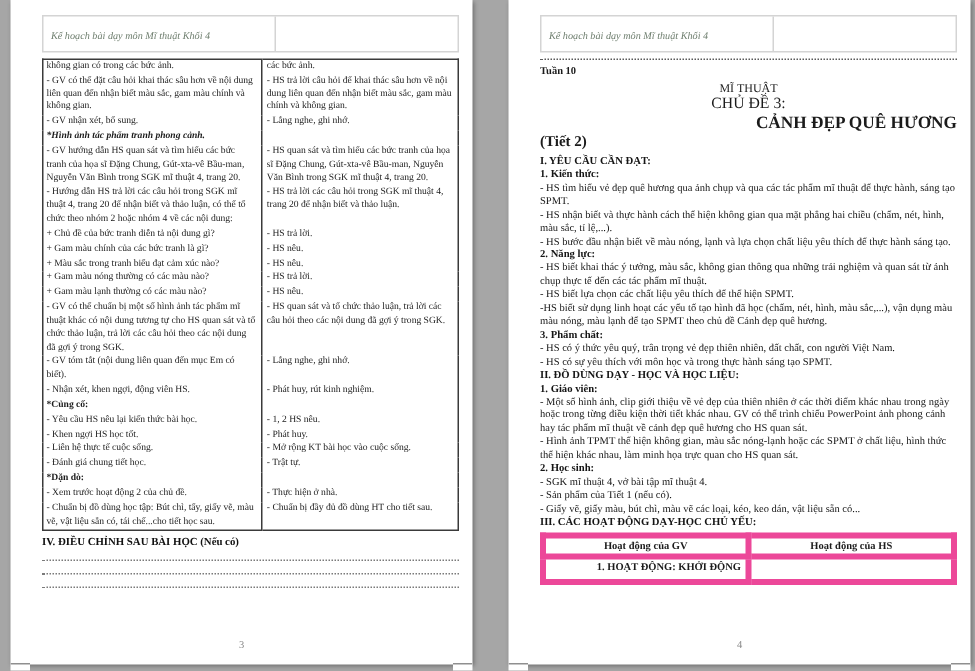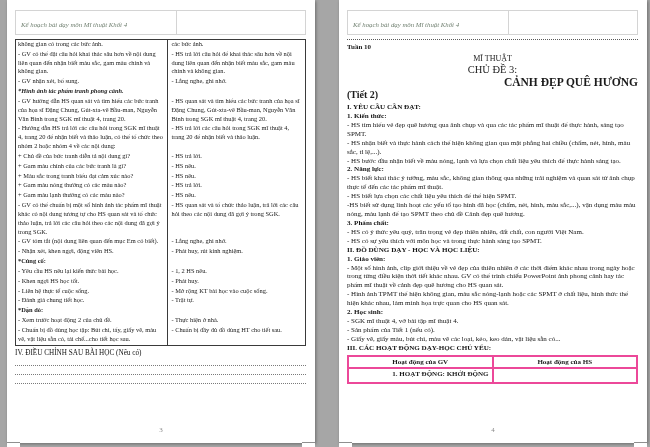--- a/index.html
+++ b/index.html
@@ -11,53 +11,53 @@
     color:#1b1b1b;
   }
   .page{
     position:absolute;top:0;height:443px;width:308px;
     background:#ffffff;
     box-shadow:1px 1px 3px rgba(0,0,0,.35);
     overflow:hidden;
   }
   #page-left{left:7px}
   #page-right{left:339px}
-  .page-inner{box-sizing:border-box;height:100%;padding:10px 9px 0 8px;position:relative}
+  .page-inner{box-sizing:border-box;height:100%;padding:10px 9px 0 21px;position:relative}
 
   
   .runhead{display:flex;border:1px solid #d4d4d4}
   .runhead .cell-a{width:52%;border-right:1px solid #d4d4d4;padding:2px 5px 3px}
   .runhead .cell-b{flex:1}
   .runhead-text{font-style:italic;font-size:6.8px;color:#6e7e6e;white-space:nowrap}
 
   
   .acttable{border-collapse:collapse;width:100%;margin-top:4px;table-layout:fixed;border:1px solid #3a3a3a}
   .acttable td{vertical-align:top;font-size:6.4px;line-height:1.38;color:#1b1b1b}
   .acttable td.gv{border-right:1px solid #3a3a3a;padding:0 3px 1px 2px;width:50.5%}
   .acttable td.hs{padding:0 2px 1px 3px}
   .b{font-weight:bold}
   .bi{font-weight:bold;font-style:italic}
 
-  .sec4{font-weight:normal;font-size:7.2px;margin-top:3px;color:#111}
+  .sec4{font-weight:bold;font-size:7.2px;margin-top:3px;color:#111}
   .dotline{border-bottom:1px dotted #7a7a7a;height:8px}
   .pagenum{position:absolute;bottom:9px;left:0;right:0;text-align:center;font-size:7px;color:#8a8a8a}
 
   
   .dotsep{border-bottom:1px dotted #5a5a5a;height:4px;margin-bottom:3px}
   .week{font-weight:bold;font-size:7px;margin-top:2px}
   .meta-line{font-size:7px;line-height:1.32}
   .t-subject{text-align:center;font-weight:normal;font-size:8px;margin-top:3px}
   .t-theme{text-align:center;font-weight:normal;font-size:10.5px;margin-top:1px}
   .t-title{text-align:right;font-weight:bold;font-size:11.5px;margin-top:1px}
   .t-lesson{text-align:left;font-weight:bold;font-size:10px;margin:1px 0 3px}
   .bodyline{font-size:7px;line-height:1.27;color:#151515}
   .bodyline.b{font-weight:bold;font-size:7.1px}
 
   .acttable2{border-collapse:collapse;width:100%;margin-top:2px;table-layout:fixed}
-  .acttable2 th,.acttable2 td{border:2px solid #ec4899;font-size:7px;padding:1px 3px}
+  .acttable2 th,.acttable2 td{border:4px solid #ec4899;font-size:7px;padding:1px 3px}
   .acttable2 th{text-align:center;font-weight:bold}
   .acttable2 td{font-weight:bold;height:11px;vertical-align:top;text-align:right}
 
   
   .corner-tab{position:absolute;bottom:0;height:4px;width:13px;background:#fff;border-top:1px solid #8f8f8f}
   #tab1{left:7px}#tab2{left:302px}#tab3{left:339px}#tab4{left:634px}
 </style>
 </head>
 <body>
 

